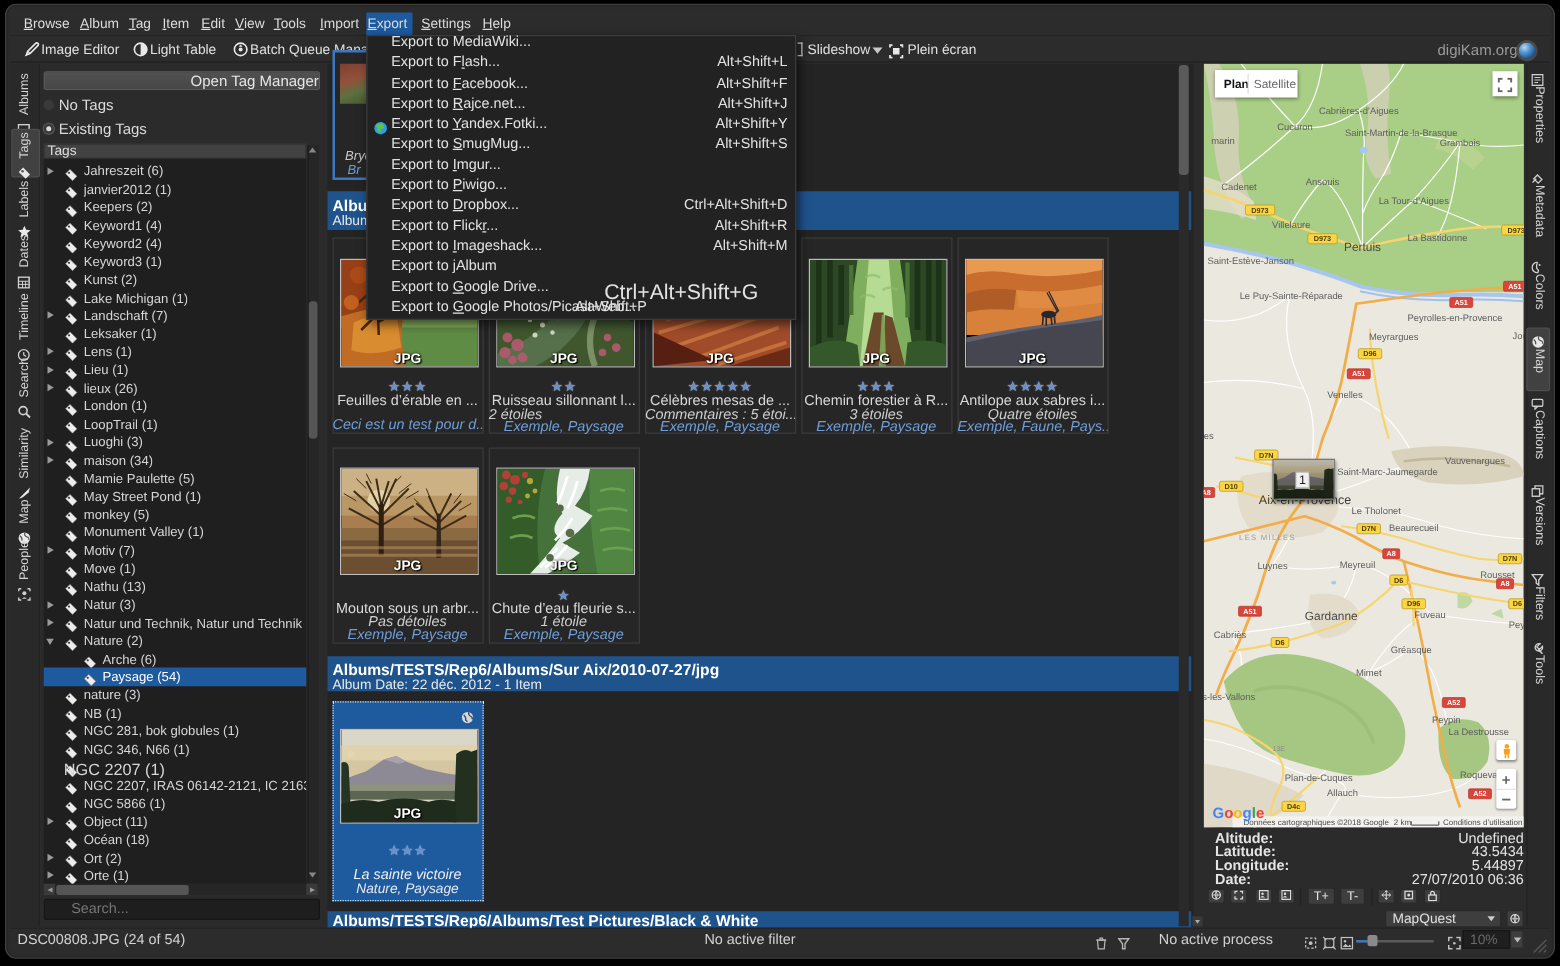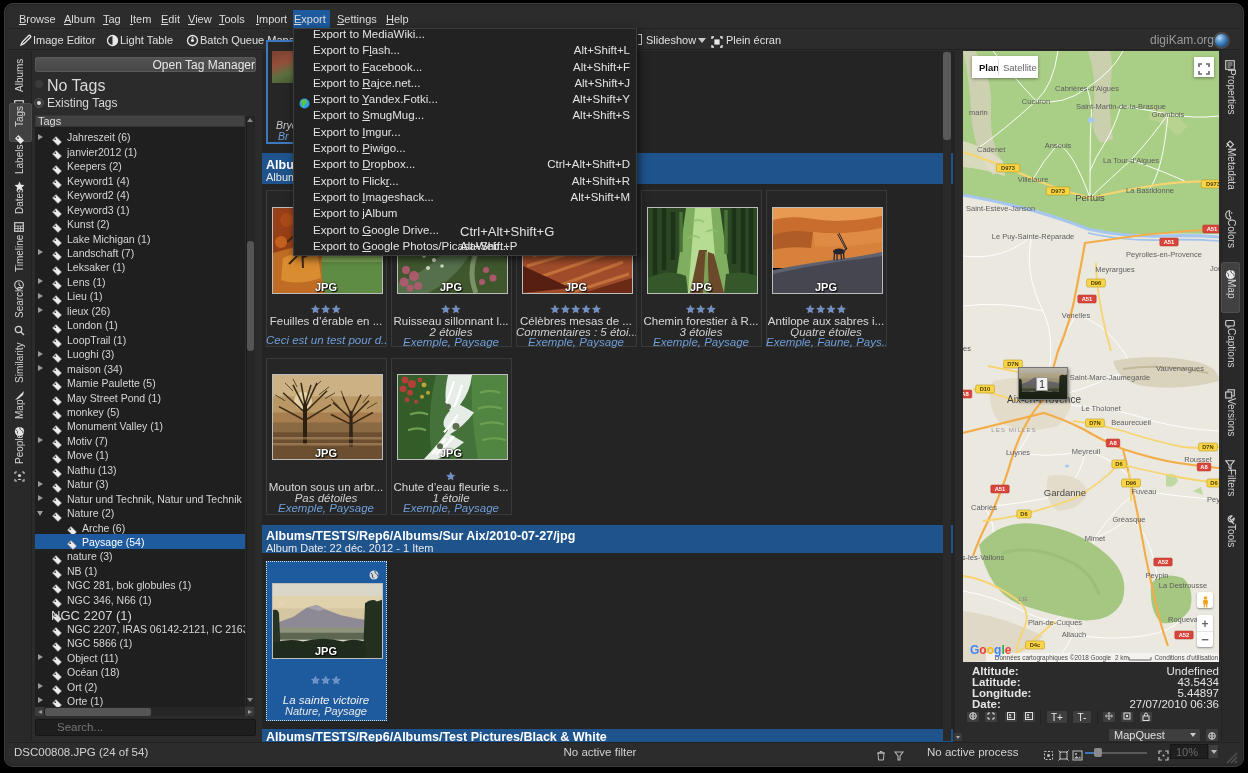--- a/index.html
+++ b/index.html
@@ -91,21 +91,21 @@
     </svg></div>
 <div class="a vt" style="left:14px;top:464px;width:28px;font-size:10px;line-height:12px;color:#d4d4d4">People</div>
 <div class="a" style="left:14px;top:468px"><svg width="11" height="11" viewBox="0 0 11 11">
       <path d="M1 1 H3 M8 1 H10 M1 1 V3 M10 1 V3 M1 8 V10 H3 M10 8 V10 H8" stroke="#cfcfcf" stroke-width="1.1" fill="none"></path>
       <circle cx="5.5" cy="4.5" r="1.6" fill="#cfcfcf"></circle>
       <path d="M3.5 9 Q5.5 6.5 7.5 9 Z" fill="#cfcfcf"></path>
     </svg></div>
 <div class="a" style="left:33px;top:51px;width:226px;height:690px;background:#2b2b2b"></div>
 <div class="a" style="left:35px;top:57px;width:221px;height:15px;background:linear-gradient(#515151,#474747);border:1px solid #5a5a5a;border-radius:2px;font-size:12px;color:#e6e6e6;text-align:right;line-height:14px">Open Tag Manager</div>
 <div class="a" style="left:34px;top:79px;width:10px;height:10px;border-radius:50%;background:#3a3a3a;border:1px solid #2e2e2e"></div>
-<div class="a" style="left:47px;top:77px;font-size:16px;color:#dadada">No Tags</div>
+<div class="a" style="left:47px;top:77px;font-size:12px;color:#dadada">No Tags</div>
 <div class="a" style="left:34px;top:98px;width:10px;height:10px;border-radius:50%;background:#3a3a3a;border:1px solid #555"></div>
 <div class="a" style="left:37px;top:101px;width:4px;height:4px;border-radius:50%;background:#ddd"></div>
 <div class="a" style="left:47px;top:96px;font-size:12px;color:#dadada">Existing Tags</div>
 <div class="a" style="left:35px;top:115px;width:210px;height:12px;background:#424242;border:1px solid #353535;font-size:11px;color:#ddd;line-height:11px;padding-left:2px">Tags</div>
 <div class="a" style="left:35px;top:127px;width:210px;height:580px;background:#1f1f1f"></div>
 <div class="a" style="left:38px;top:133.8px;width:0;height:0;border-top:3.5px solid transparent;border-bottom:3.5px solid transparent;border-left:5px solid #9a9a9a"></div>
 <div class="a" style="left:52px;top:131.8px"><svg width="10" height="10" viewBox="0 0 10 10">
       <path d="M0.5 4 L4 0.5 L9.5 6 L6 9.5 Z" fill="#ededed" stroke="#999" stroke-width="0.5"></path>
       <circle cx="3.2" cy="3.2" r="0.9" fill="#444"></circle>
     </svg></div>
@@ -384,21 +384,21 @@
       <circle cx="20" cy="78" r="4" fill="#b55a70" opacity="0.9"></circle>
       <circle cx="12" cy="80" r="3.5" fill="#b55a70" opacity="0.9"></circle>
       <circle cx="88" cy="62" r="3" fill="#b55a70" opacity="0.9"></circle>
       <circle cx="95" cy="70" r="3.5" fill="#b55a70" opacity="0.9"></circle>
       <circle cx="84" cy="74" r="3" fill="#b55a70" opacity="0.9"></circle>
       <path d="M78 85 Q70 65 78 45" stroke="#93a87e" stroke-width="5" fill="none" opacity="0.7"></path>
     </svg></div>
 <div class="a" style="left:437px;top:281px;width:28px;font-size:11px;font-weight:bold;color:#fff;text-shadow:0 0 2px #000,1px 1px 1px #000;text-align:center">JPG</div>
 <div class="a" style="left:391px;top:303px;width:120px;text-align:center;font-size:11px;letter-spacing:0.5px"><span style="color:#6b8fcb;text-shadow:0 0 1px #dfe8f5">★</span><span style="color:#6b8fcb;text-shadow:0 0 1px #dfe8f5">★</span></div>
 <div class="a" style="left:391px;top:315px;width:120px;text-align:center;font-size:11.5px;color:#d9d9d9;white-space:nowrap;overflow:hidden">Ruisseau sillonnant l...</div>
-<div class="a" style="left:391px;top:325.5px;width:120px;text-align:center;font-size:11.5px;color:#cfcfcf;white-space:nowrap;overflow:hidden;font-style:italic">2 étoiles</div>
+<div class="a" style="left:391px;top:325.5px;width:120px;text-align:left;font-size:11.5px;color:#cfcfcf;white-space:nowrap;overflow:hidden;font-style:italic">2 étoiles</div>
 <div class="a" style="left:391px;top:335.5px;width:120px;text-align:center;font-size:11.5px;color:#6f9ed9;white-space:nowrap;overflow:hidden;font-style:italic">Exemple, Paysage</div>
 <div class="a" style="left:516px;top:190px;width:121px;height:157px;border:1px solid #3a3a3a;background:#262626"></div>
 <div class="a" style="left:522px;top:207px;width:111px;height:87px;border:1px solid #bdbdbd;background:#000;line-height:0;"><svg width="109" height="85" viewBox="0 0 109 85" preserveAspectRatio="none">
       <rect width="109" height="85" fill="#a04c2a"></rect>
       <path d="M0 0 H109 V14 Q80 22 50 18 Q20 15 0 22 Z" fill="#571f14"></path>
       <path d="M0 22 Q30 14 60 18 Q85 21 109 14 V30 Q70 38 30 32 L0 38 Z" fill="#7e3018"></path>
       <path d="M10 48 L70 30 M4 58 L80 36 M14 70 L90 44 M30 80 L100 54 M50 84 L106 66" stroke="#c4703a" stroke-width="3" fill="none"></path>
       <path d="M0 58 L48 80 L0 85 Z" fill="#571f12"></path>
       <path d="M60 85 L109 70 V85 Z" fill="#6a2a16"></path>
     </svg></div>
@@ -897,14 +897,14 @@
 <div class="a" style="left:313px;top:125.8px;font-size:11.5px;color:#e2e2e2;white-space:nowrap">Export to <u>I</u>mgur...</div>
 <div class="a" style="left:313px;top:142.1px;font-size:11.5px;color:#e2e2e2;white-space:nowrap">Export to <u>P</u>iwigo...</div>
 <div class="a" style="left:313px;top:158.4px;font-size:11.5px;color:#e2e2e2;white-space:nowrap">Export to <u>D</u>ropbox...</div>
 <div class="a" style="left:460px;top:158.4px;width:170px;text-align:right;font-size:11.5px;color:#e2e2e2">Ctrl+Alt+Shift+D</div>
 <div class="a" style="left:313px;top:174.8px;font-size:11.5px;color:#e2e2e2;white-space:nowrap">Export to Flick<u>r</u>...</div>
 <div class="a" style="left:460px;top:174.8px;width:170px;text-align:right;font-size:11.5px;color:#e2e2e2">Alt+Shift+R</div>
 <div class="a" style="left:313px;top:191.1px;font-size:11.5px;color:#e2e2e2;white-space:nowrap">Export to <u>I</u>mageshack...</div>
 <div class="a" style="left:460px;top:191.1px;width:170px;text-align:right;font-size:11.5px;color:#e2e2e2">Alt+Shift+M</div>
 <div class="a" style="left:313px;top:207.4px;font-size:11.5px;color:#e2e2e2;white-space:nowrap">Export to <u>j</u>Album</div>
 <div class="a" style="left:313px;top:223.8px;font-size:11.5px;color:#e2e2e2;white-space:nowrap">Export to <u>G</u>oogle Drive...</div>
-<div class="a" style="left:460px;top:223.8px;width:170px;text-align:left;font-size:13px;color:#e2e2e2">Ctrl+Alt+Shift+G</div>
+<div class="a" style="left:460px;top:223.8px;width:170px;text-align:center;font-size:17px;color:#e2e2e2">Ctrl+Alt+Shift+G</div>
 <div class="a" style="left:313px;top:240.1px;font-size:11.5px;color:#e2e2e2;white-space:nowrap">Export to <u>G</u>oogle Photos/PicasaWeb...</div>
 <div class="a" style="left:460px;top:240.1px;width:170px;text-align:left;font-size:11.5px;color:#e2e2e2">Alt+Shift+P</div>
 </body></html>

